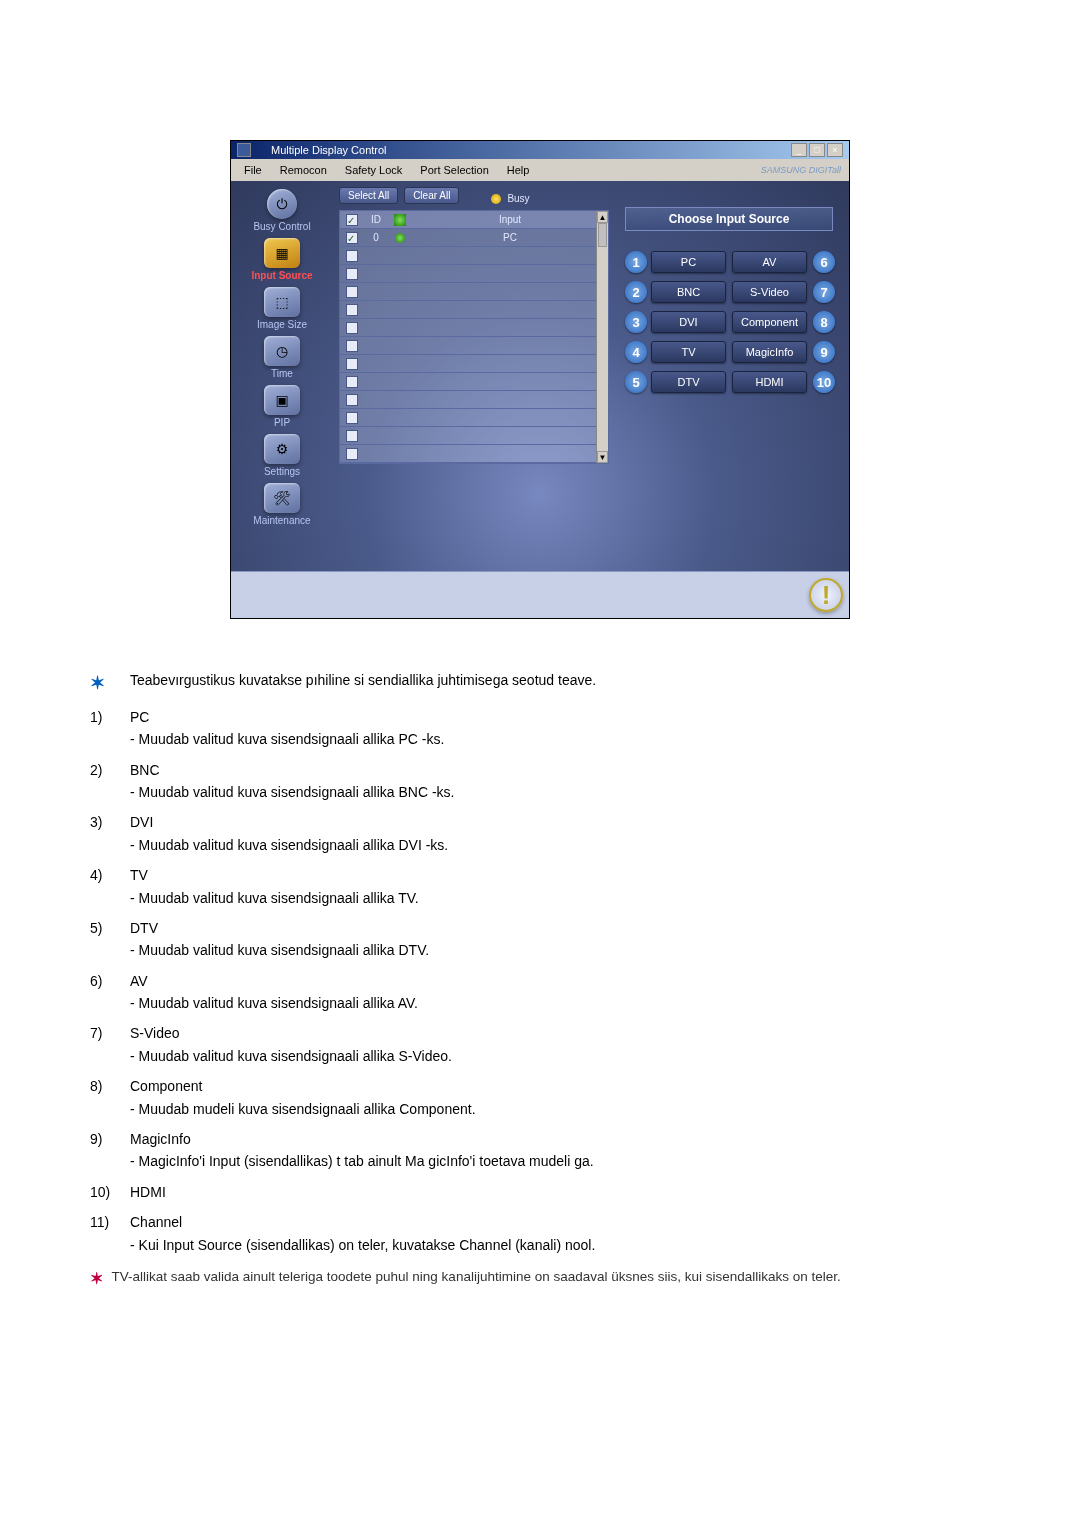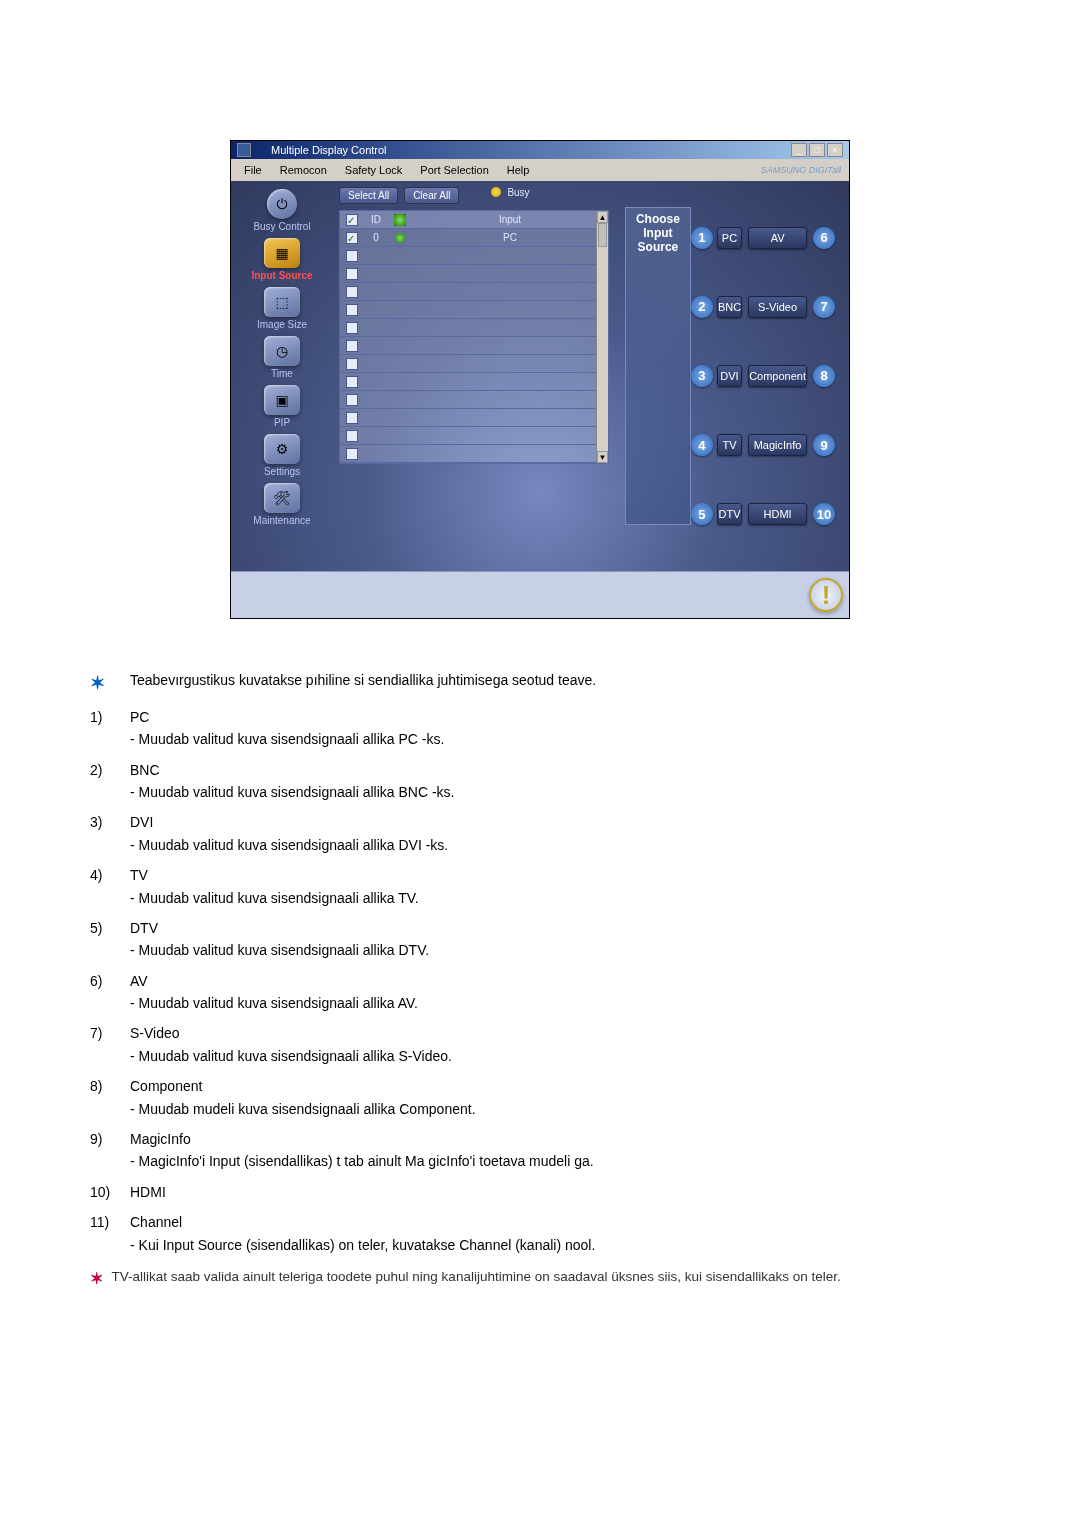--- a/index.html
+++ b/index.html
@@ -105,21 +105,21 @@
     .main-panel {
       flex: 1;
       padding: 6px;
       display: flex;
       gap: 6px;
     }
     .left-col { flex: 0 0 270px; display: flex; flex-direction: column; }
     .left-toolbar {
       display: flex;
       gap: 6px;
-      align-items: flex-start;
+      align-items: flex-end;
       margin-bottom: 6px;
       font-size: 10px;
       color: #e0e6ff;
     }
     .tb-btn {
       background: linear-gradient(#6a7ab0, #48588a);
       border: 1px solid #2a3556;
       color: #fff;
       padding: 2px 8px;
       font-size: 10px;
@@ -172,21 +172,21 @@
       display: flex; align-items: center; justify-content: center;
     }
     .scroll-thumb {
       height: 24px; background: #c0c0c0; margin: 0 1px;
       border: 1px solid #999;
     }
 
     .right-col {
       flex: 1;
       display: flex;
-      flex-direction: row;
+      flex-direction: column;
       padding: 20px 10px;
     }
     .choose-header {
       text-align: center;
       color: #fff;
       font-size: 12px;
       font-weight: bold;
       margin-bottom: 20px;
       background: linear-gradient(rgba(90,110,160,0.6), rgba(60,80,130,0.6));
       padding: 4px;

